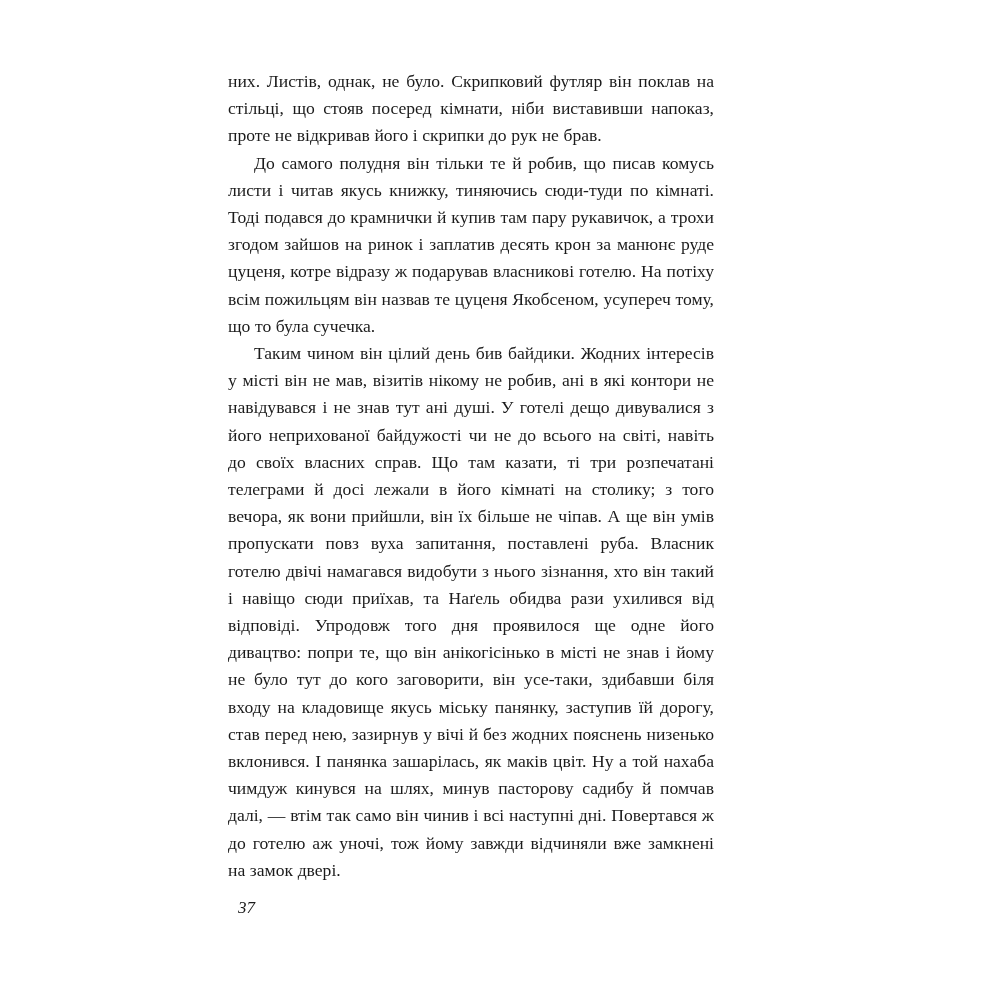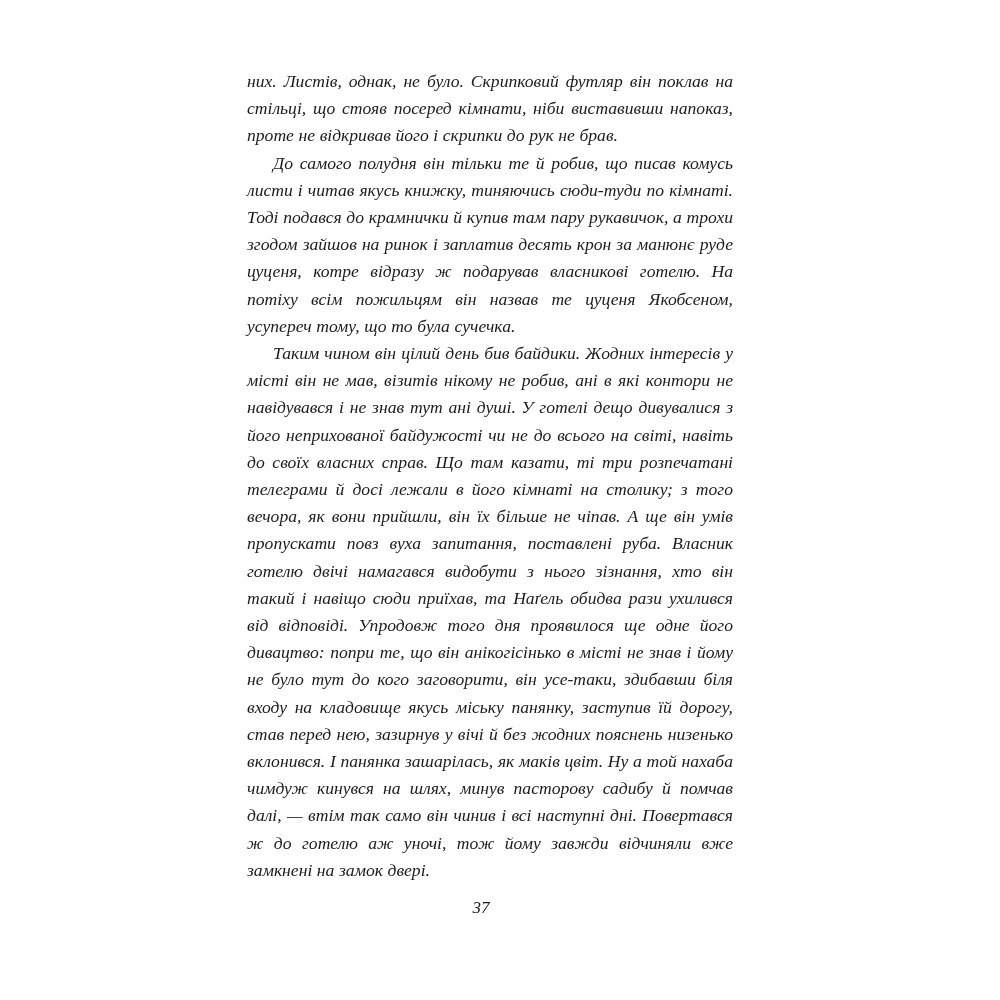--- a/index.html
+++ b/index.html
@@ -14,45 +14,43 @@
     font-family: "Liberation Serif", serif;
   }
   .page {
     position: relative;
     width: 1000px;
     height: 1000px;
     background: #ffffff;
   }
   .text-column {
     position: absolute;
-    left: 247px;
+    left: 228px;
     top: 68px;
     width: 486px;
-    font-style: italic;
   }
   .para {
     margin: 0;
     font-family: "Liberation Serif", serif;
     font-size: 17.6px;
     line-height: 27.2px;
     color: #1b1b1b;
     text-align: justify;
     text-justify: inter-word;
     hyphens: manual;
     word-spacing: 0.2px;
   }
   .para.indent {
     text-indent: 26px;
   }
   .folio {
     position: absolute;
     left: 238px;
     top: 898px;
     width: 486px;
-    text-align: center;
     font-family: "Liberation Serif", serif;
     font-style: italic;
     font-size: 17px;
     color: #1b1b1b;
   }
 </style>
 </head>
 <body>
 
 <div class="page">

